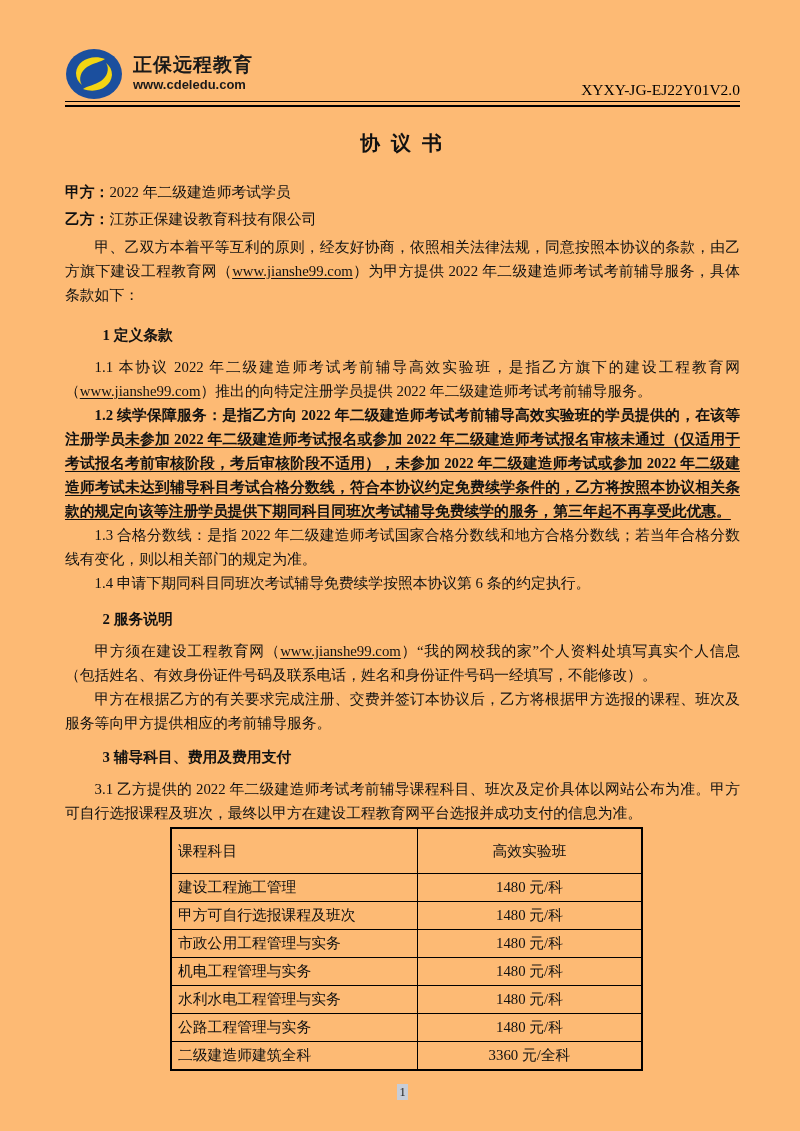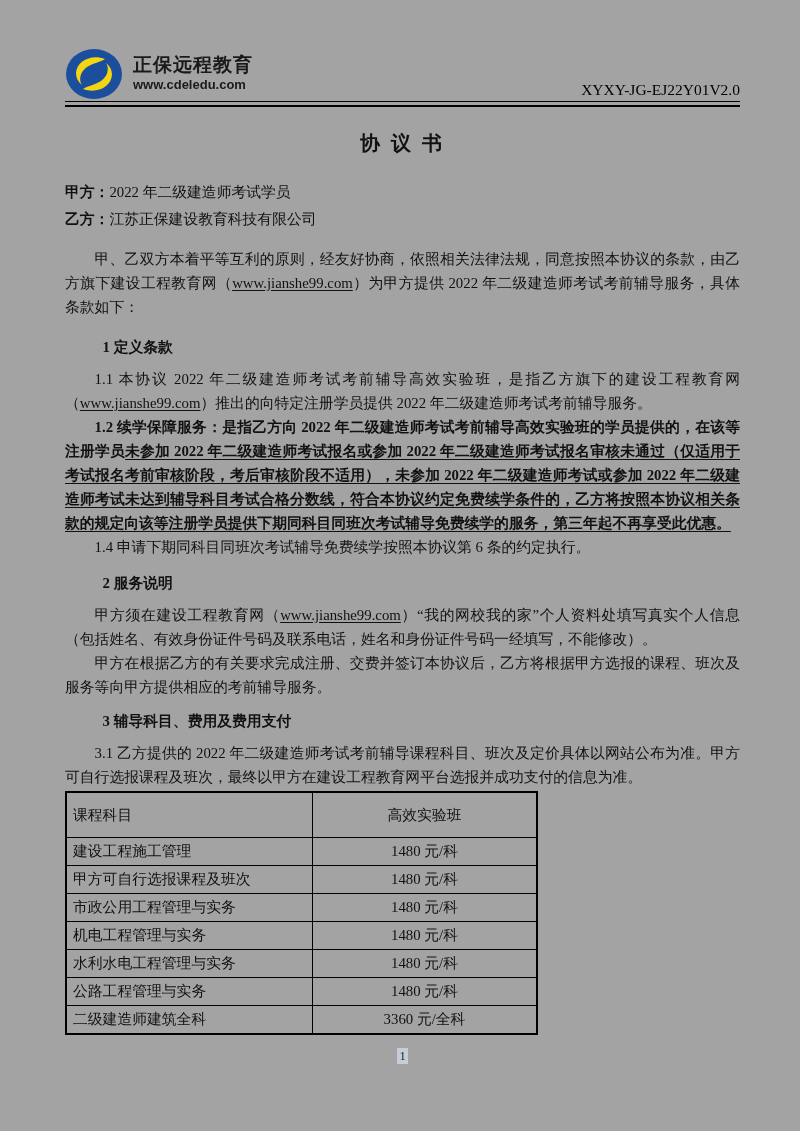--- a/index.html
+++ b/index.html
@@ -1,20 +1,20 @@
 <!DOCTYPE html>
 <html><head>
 <meta charset="utf-8">
 <style>
   html,body{margin:0;padding:0;background:#ffffff;}
   .page{
     position:relative;
     width:800px;height:1131px;
     margin:0 auto;
-    background:#a3a3a3;
+    background:#fdba74;
     box-sizing:border-box;
     padding:48px 60px 0 65px;
     color:#111111;
     font-family:"Liberation Serif","DejaVu Serif",serif;
     font-size:14.8px;
     overflow:hidden;
   }
   
   .header-top{display:flex;justify-content:space-between;align-items:flex-end;}
   .logo{display:flex;align-items:center;gap:10px;}
@@ -24,30 +24,30 @@
   .site{font-family:Liberation Sans, sans-serif;font-weight:bold;font-size:13px;color:#1a1a1a;margin-top:2px;}
   .doc-number{font-family:"Liberation Serif","DejaVu Serif",serif;font-size:15.5px;color:#000;padding-bottom:1px;}
   .header-rule{height:3px;border-top:1px solid #000;border-bottom:2px solid #000;margin-top:1px;}
   
   .page-title{text-align:center;font-size:20px;font-weight:bold;letter-spacing:0.15em;margin-top:22px;line-height:28px;}
   .parties{margin-top:22px;line-height:27px;}
   .party-label{font-weight:bold;}
   
   .para{line-height:24px;text-align:justify;margin:0;}
   .indent{text-indent:2em;}
-  .preamble{margin-top:14px;}
+  .preamble{margin-top:2px;}
   .sec-heading{font-weight:bold;text-indent:2em;line-height:24px;margin:8px;}
   .mt16{margin-top:16px;}
   .mt12{margin-top:12px;}
   .mt10{margin-top:10px;}
   .bold{font-weight:bold;}
   .u{text-decoration:underline;text-underline-offset:3px;}
   .link{color:#111;text-decoration:underline;text-underline-offset:2px;}
   
-  .price-table{border-collapse:collapse;margin-top:2px;table-layout:fixed;padding-left:36px;}
+  .price-table{border-collapse:collapse;margin-left:105px;margin-top:2px;table-layout:fixed;padding-left:36px;}
   .price-table td,.price-table th{border:1px solid #000;font-weight:normal;font-size:14.8px;}
   .price-table{border:2px solid #000;}
   .col-subject{width:238px;}
   .col-class{width:221px;}
   .price-table thead td{height:42px;}
   .price-table tbody td{height:25px;}
   .cell-left{text-align:left;padding-left:6px;vertical-align:middle;}
   .cell-center{text-align:center;vertical-align:middle;}
   .th-text{font-weight:bold;}
   
@@ -84,20 +84,21 @@
   <div class="parties">
     <div><span class="party-label">甲方：</span><span>2022 年二级建造师考试学员</span></div>
     <div><span class="party-label">乙方：</span><span>江苏正保建设教育科技有限公司</span></div>
   </div>
 
   <p class="para indent preamble"><span>甲、乙双方本着平等互利的原则，经友好协商，依照相关法律法规，同意按照本协议的条款，由乙方旗下建设工程教育网（</span><span class="link">www.jianshe99.com</span><span>）为甲方提供 2022 年二级建造师考试考前辅导服务，具体条款如下：</span></p>
 
   <p class="sec-heading mt16">1 定义条款</p>
   <p class="para indent"><span>1.1 本协议 2022 年二级建造师考试考前辅导高效实验班，是指乙方旗下的建设工程教育网（</span><span class="link">www.jianshe99.com</span><span>）推出的向特定注册学员提供 2022 年二级建造师考试考前辅导服务。</span></p>
   <p class="para indent bold"><span>1.2 续学保障服务：是指乙方向 2022 年二级建造师考试考前辅导高效实验班的学员提供的，在该等注册学员</span><span class="u">未参加 2022 年二级建造师考试报名或参加 2022 年二级建造师考试报名审核未通过（仅适用于考试报名考前审核阶段，考后审核阶段不适用），未参加 2022 年二级建造师考试或参加 2022 年二级建造师考试未达到辅导科目考试合格分数线，符合本协议约定免费续学条件的，乙方将按照本协议相关条款的规定向该等注册学员提供下期同科目同班次考试辅导免费续学的服务，第三年起不再享受此优惠。</span></p>
+  <p class="para indent">1.3 合格分数线：是指 2022 年二级建造师考试国家合格分数线和地方合格分数线；若当年合格分数线有变化，则以相关部门的规定为准。</p>
   <p class="para indent">1.4 申请下期同科目同班次考试辅导免费续学按照本协议第 6 条的约定执行。</p>
 
   <p class="sec-heading mt12">2 服务说明</p>
   <p class="para indent"><span>甲方须在建设工程教育网（</span><span class="link">www.jianshe99.com</span><span>）“我的网校我的家”个人资料处填写真实个人信息（包括姓名、有效身份证件号码及联系电话，姓名和身份证件号码一经填写，不能修改）。</span></p>
   <p class="para indent">甲方在根据乙方的有关要求完成注册、交费并签订本协议后，乙方将根据甲方选报的课程、班次及服务等向甲方提供相应的考前辅导服务。</p>
 
   <p class="sec-heading mt10">3 辅导科目、费用及费用支付</p>
   <p class="para indent">3.1 乙方提供的 2022 年二级建造师考试考前辅导课程科目、班次及定价具体以网站公布为准。甲方可自行选报课程及班次，最终以甲方在建设工程教育网平台选报并成功支付的信息为准。</p>
 
   <table class="price-table">

